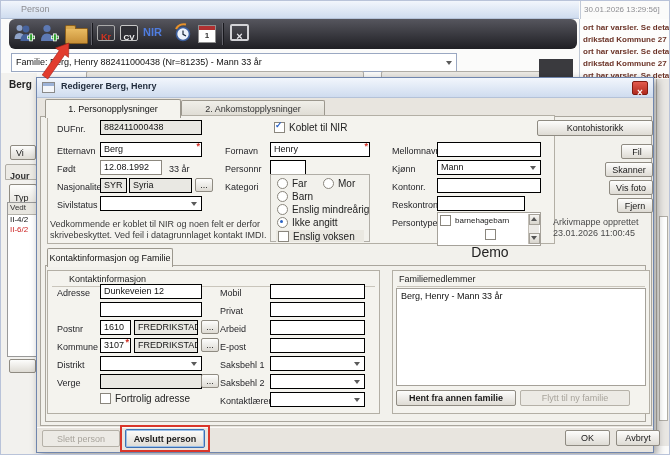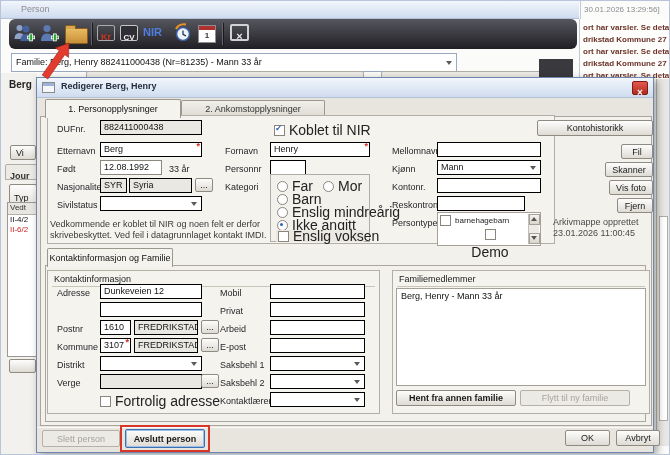--- a/index.html
+++ b/index.html
@@ -19,21 +19,21 @@
        white-space:nowrap;overflow:hidden;}
   .btn.dis{color:#a8a49c;background:#eceae5;border-color:#b5b1a8;}
   .btn.focus{border:1px solid #3c70b4;box-shadow:inset 0 0 0 1px #9cc0e8;}
   .grp{border:1px solid #b3afa5;background:#f4f3ee;}
   .grp-h{font-size:9px;color:#222;white-space:nowrap;}
   .grp-line{border-top:1px solid #c9c5bb;}
   .cb{width:9px;height:9px;background:#fff;border:1px solid #8a867d;display:inline-block;position:relative;flex:0 0 auto;}
   .cb.on::after{content:"✓";position:absolute;left:0;top:-3px;font-size:9px;color:#2a62c4;font-weight:bold;}
   .rad{width:9px;height:9px;border:1px solid #8a867d;border-radius:50%;background:#fff;display:inline-block;position:relative;flex:0 0 auto;}
   .rad.on::after{content:"";position:absolute;left:2px;top:2px;width:3px;height:3px;border-radius:50%;background:#2a62c4;}
-  .row{display:flex;align-items:center;gap:4px;font-size:14px;color:#222;white-space:nowrap;}
+  .row{display:flex;align-items:center;gap:4px;font-size:10px;color:#222;white-space:nowrap;}
   .tab{position:absolute;font-size:9px;text-align:center;border:1px solid #9c988e;border-bottom:none;
        border-radius:2px 2px 0 0;background:linear-gradient(#f0efe9,#dcd9d1);color:#333;line-height:16px;
        overflow:hidden;white-space:nowrap;}
   .tab.act{background:#f4f3ee;z-index:6;color:#111;line-height:18px;}
   .page{background:#f2f1ec;border:1px solid #aaa69d;z-index:3;}
   .titlebar{background:linear-gradient(#f2f6fc,#cfdcef);border-bottom:1px solid #b4c2d8;}
   .warn{font-size:8px;font-weight:bold;color:#6b3226;line-height:12px;white-space:nowrap;}
   .mini-sb{position:absolute;right:1px;top:1px;bottom:1px;width:10px;background:#eceae6;border-left:1px solid #c2beb6;}
   .sb-btn{position:absolute;left:0;width:9px;height:9px;background:linear-gradient(#f6f5f2,#d8d5cd);border:1px solid #a5a199;}
   .sb-tri-up{position:absolute;left:1px;top:2px;width:0;height:0;border-left:3px solid transparent;border-right:3px solid transparent;border-bottom:4px solid #555;}
@@ -272,21 +272,21 @@
       <div>Arkivmappe opprettet</div>
       <div>23.01.2026 11:00:45</div>
     </div>
 
     <div class="tab act" style="left:10px;top:170px;width:124px;height:18px;z-index:6;">Kontaktinformasjon og Familie</div>
     <div class="tab" style="left:137px;top:171px;width:42px;height:17px;">Statuser</div>
     <div class="tab" style="left:182px;top:171px;width:60px;height:17px;">Lønnssystem</div>
     <div class="abs page" style="left:8px;top:187px;width:601px;height:157px;"></div>
 
     <div class="abs grp" style="left:10px;top:192px;width:333px;height:144px;z-index:4;">
-      <div class="grp-h" style="padding:3px 0 2px 6px;">Kontaktinformasjon</div>
+      <div class="grp-h" style="padding:3px 0 2px 6px;margin-left:15px;">Kontaktinformasjon</div>
       <div class="grp-line" style="margin:0 4px;"></div>
     </div>
     <span class="abs lbl" style="left:20px;top:208px;z-index:5;">Adresse</span>
     <div class="abs fld" style="left:63px;top:206px;width:102px;height:15px;z-index:5;">Dunkeveien 12</div>
     <div class="abs fld" style="left:63px;top:224px;width:102px;height:15px;z-index:5;"></div>
     <span class="abs lbl" style="left:20px;top:244px;z-index:5;">Postnr</span>
     <div class="abs fld" style="left:63px;top:242px;width:31px;height:15px;z-index:5;">1610</div>
     <div class="abs fld ro" style="left:97px;top:242px;width:64px;height:15px;z-index:5;">FREDRIKSTAD</div>
     <div class="btn abs" style="left:164px;top:242px;width:18px;height:14px;z-index:5;">...</div>
     <span class="abs lbl" style="left:20px;top:262px;z-index:5;">Kommune</span>

